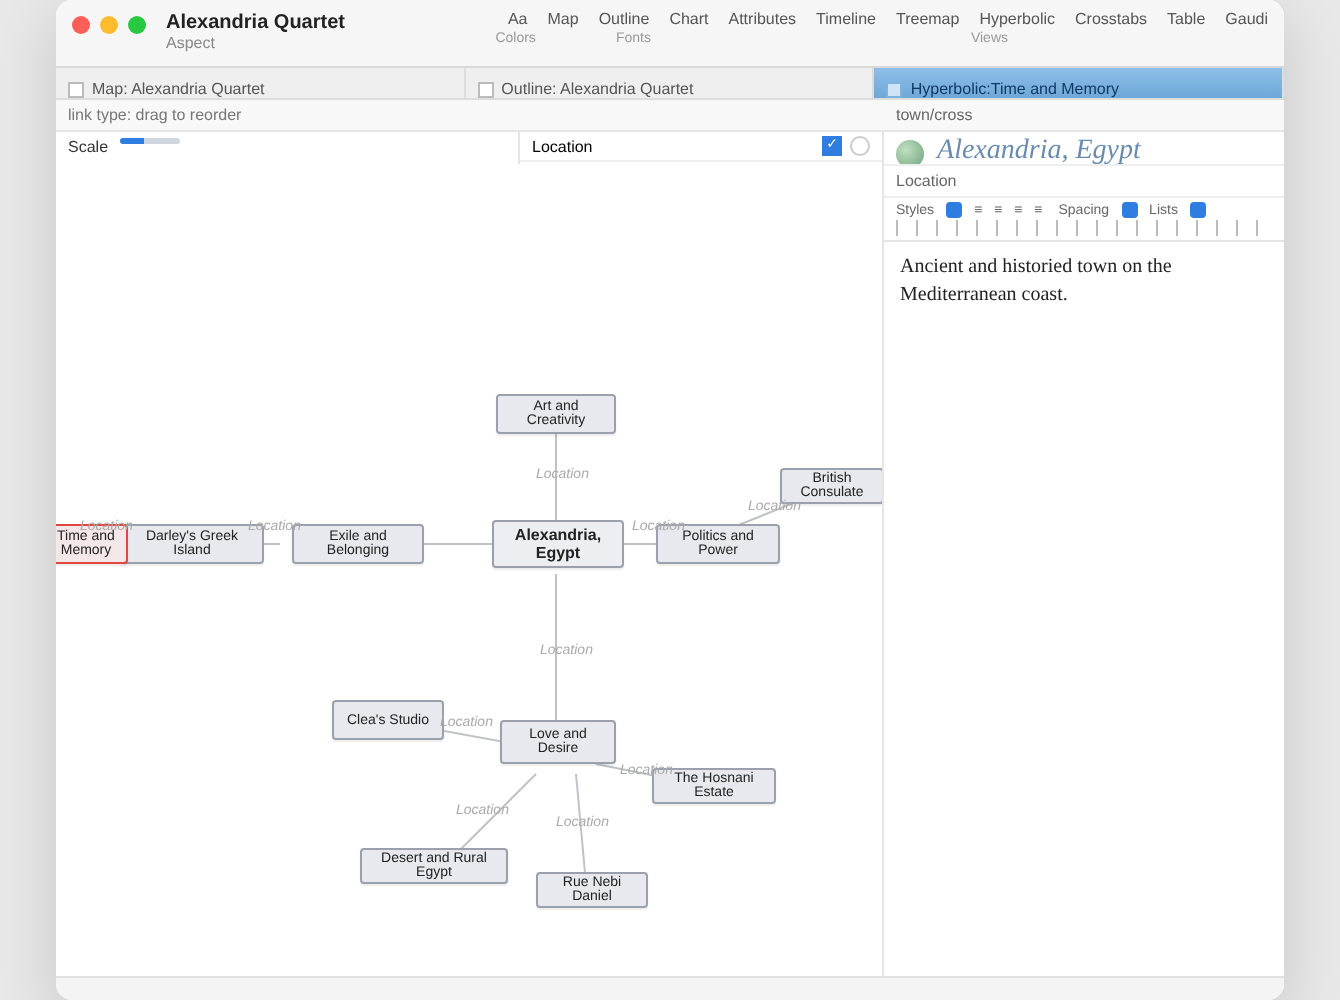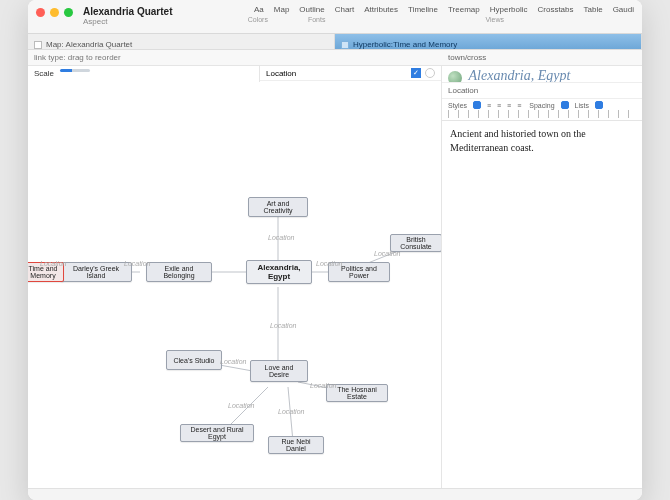--- a/index.html
+++ b/index.html
@@ -103,20 +103,24 @@
         <span class="tool-label" style="margin-left:120px;">Views</span>
       </div>
     </div>
   </div>
 
   <div class="tabrow">
     <div class="tab">
       <span class="sq"></span>
       <span>Map: Alexandria Quartet</span>
     </div>
+    <div class="tab">
+      <span class="sq"></span>
+      <span>Outline: Alexandria Quartet</span>
+    </div>
     <div class="tab sel">
       <span class="sq"></span>
       <span>Hyperbolic:Time and Memory</span>
     </div>
   </div>
 
   <div class="subhead">
     <div class="mid">
       <span>link type: drag to reorder</span>
     </div>

